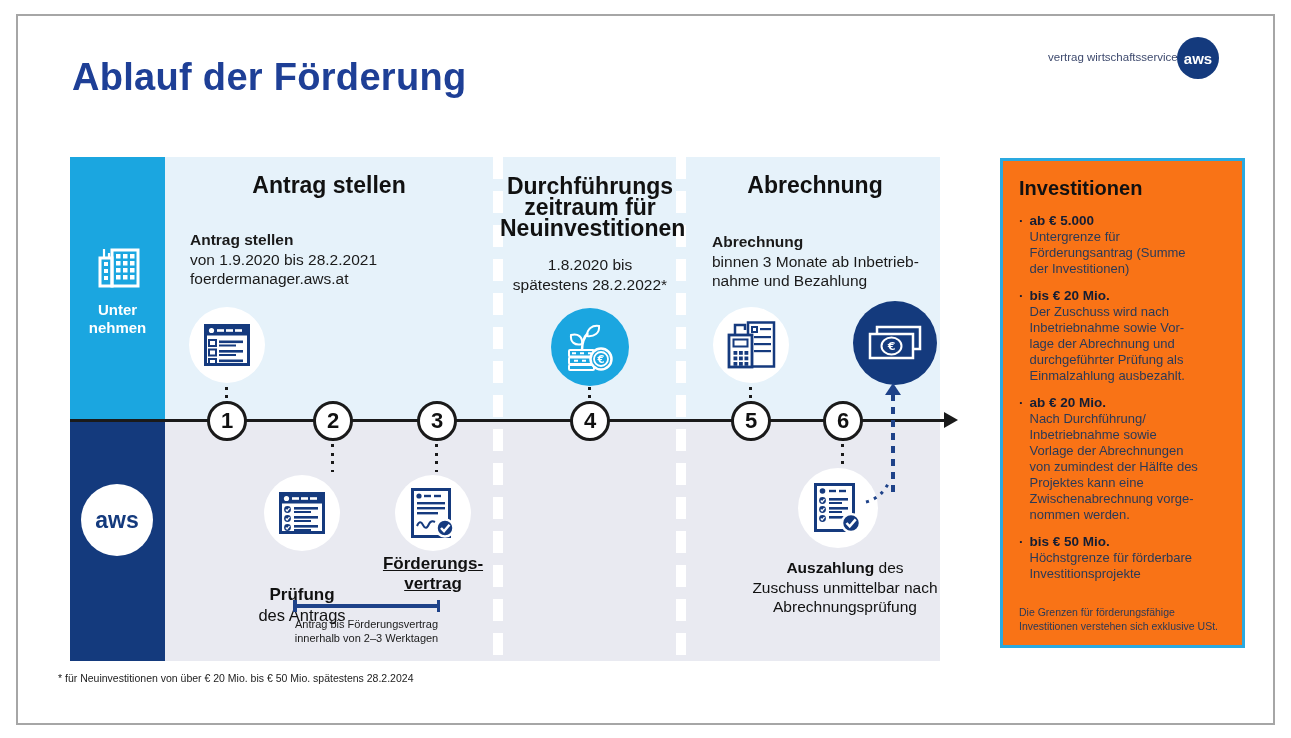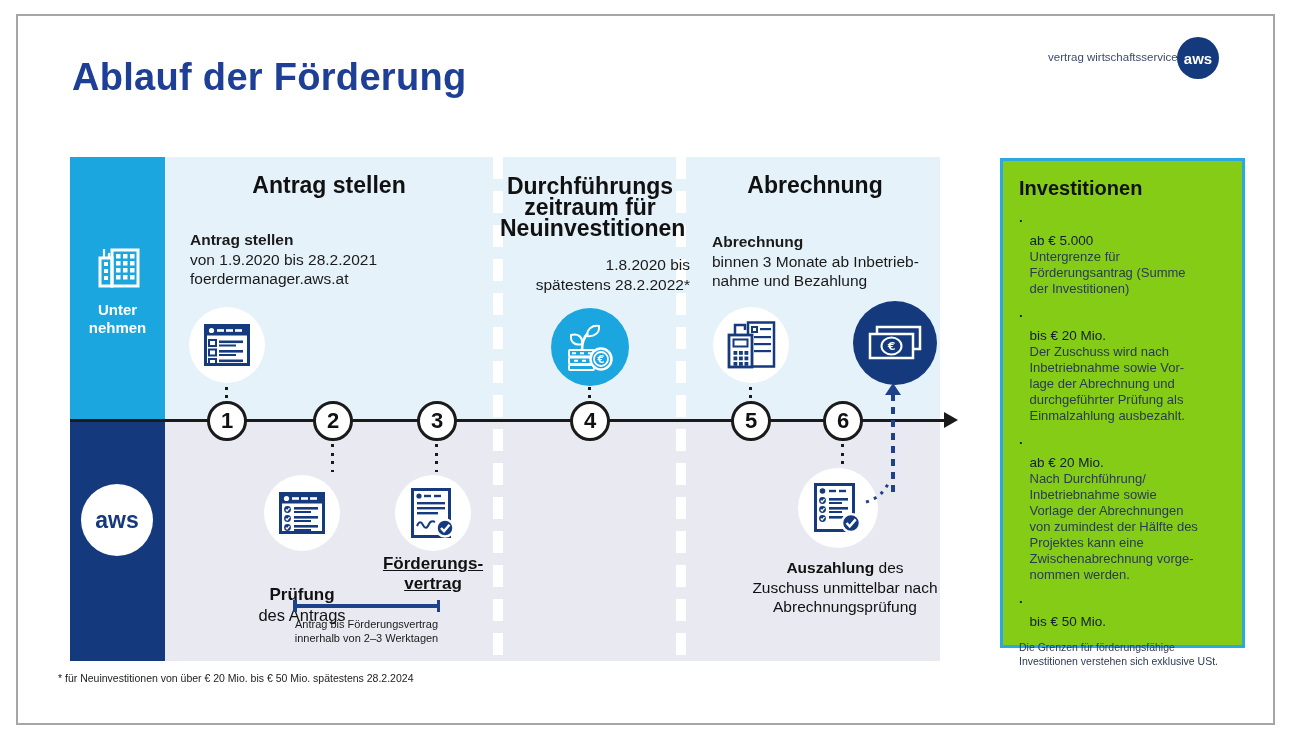--- a/index.html
+++ b/index.html
@@ -35,21 +35,21 @@
   .sep1 { left:493px; } .sep2 { left:676px; }
 
   
   .sec-title { position:absolute; font-weight:bold; color:#111; text-align:center; }
   .sec1-title { left:165px; top:172px; width:328px; font-size:23px; }
   .sec2-title { left:500px; top:176px; width:180px; font-size:23px; line-height:21px; white-space:pre-line; }
   .sec3-title { left:690px; top:172px; width:250px; font-size:23px; }
   .info-block { position:absolute; font-size:15.5px; line-height:19.5px; color:#1a1a1a; }
   .info-block b { display:block; }
   .sec1-info { left:190px; top:230px; }
-  .sec2-info { left:490px; top:255px; width:200px; text-align:right; white-space:pre-line; }
+  .sec2-info { left:490px; top:255px; width:200px; text-align:center; white-space:pre-line; }
   .sec3-info { left:712px; top:232px; }
   .pre { white-space:pre-line; }
 
   
   .tl-line { position:absolute; left:70px; top:419px; width:876px; height:3px; background:#1a1a1a; }
   .tl-arrow { position:absolute; left:944px; top:412px; width:0; height:0;
     border-left:14px solid #1a1a1a; border-top:8.5px solid transparent; border-bottom:8.5px solid transparent; }
   .step { position:absolute; top:401px; width:40px; height:40px; border-radius:50%; background:#fff;
     border:3px solid #1a1a1a; display:flex; align-items:center; justify-content:center;
     font-size:22px; font-weight:bold; color:#111; }
@@ -85,26 +85,26 @@
   .bracket-text { position:absolute; left:263px; top:617px; width:207px; text-align:center;
     font-size:11px; line-height:14px; color:#1a1a1a; white-space:pre-line; }
 
   .dash-arrow { position:absolute; left:891px; top:394px; width:4px; height:102px;
     background:repeating-linear-gradient(to bottom,#1E4289 0 7px, rgba(0,0,0,0) 7px 13px); }
   .dash-arrow-head { position:absolute; left:885px; top:383px; width:0; height:0;
     border-bottom:12px solid #1E4289; border-left:8px solid transparent; border-right:8px solid transparent; }
   .dash-curve { position:absolute; left:864px; top:478px; }
 
   
-  .panel { position:absolute; left:1000px; top:158px; width:245px; height:490px; background:#84cc16;
+  .panel { position:absolute; left:1000px; top:158px; width:245px; height:490px; background:#f97316;
     border:3px solid #2AA9E0; padding:16px 12px 12px 16px; display:flex; flex-direction:column; }
   .panel-title { font-size:20px; font-weight:bold; color:#111; margin-bottom:13px; }
   .inv-item { display:flex; gap:6px; margin-bottom:11px; }
   .inv-bullet { font-weight:bold; font-size:13.5px; line-height:16px; color:#141d33; }
-  .inv-amount { font-size:13.5px; font-weight:normal; color:#141d33; line-height:16px;margin-top:20px; }
+  .inv-amount { font-size:13.5px; font-weight:bold; color:#141d33; line-height:16px; }
   .inv-text { font-size:13px; line-height:16px; color:#2b3a57; white-space:pre-line; }
   .panel-note { margin-top:auto; font-size:10.5px; line-height:13.5px; color:#2b3a57; white-space:pre-line; }
 
   .footnote { position:absolute; left:58px; top:672px; font-size:10.5px; color:#222; }
 </style>
 </head>
 <body>
 
 <div class="slide"></div>
 
@@ -369,20 +369,22 @@
 von zumindest der Hälfte des
 Projektes kann eine
 Zwischenabrechnung vorge-
 nommen werden.</div>
     </div>
   </div>
   <div class="inv-item">
     <span class="inv-bullet">·</span>
     <div>
       <div class="inv-amount">bis € 50 Mio.</div>
+      <div class="inv-text">Höchstgrenze für förderbare
+Investitionsprojekte</div>
     </div>
   </div>
 
   <div class="panel-note">Die Grenzen für förderungsfähige
 Investitionen verstehen sich exklusive USt.</div>
 </div>
 
 <div class="footnote">* für Neuinvestitionen von über € 20 Mio. bis € 50 Mio. spätestens 28.2.2024</div>
 
 </body></html>

